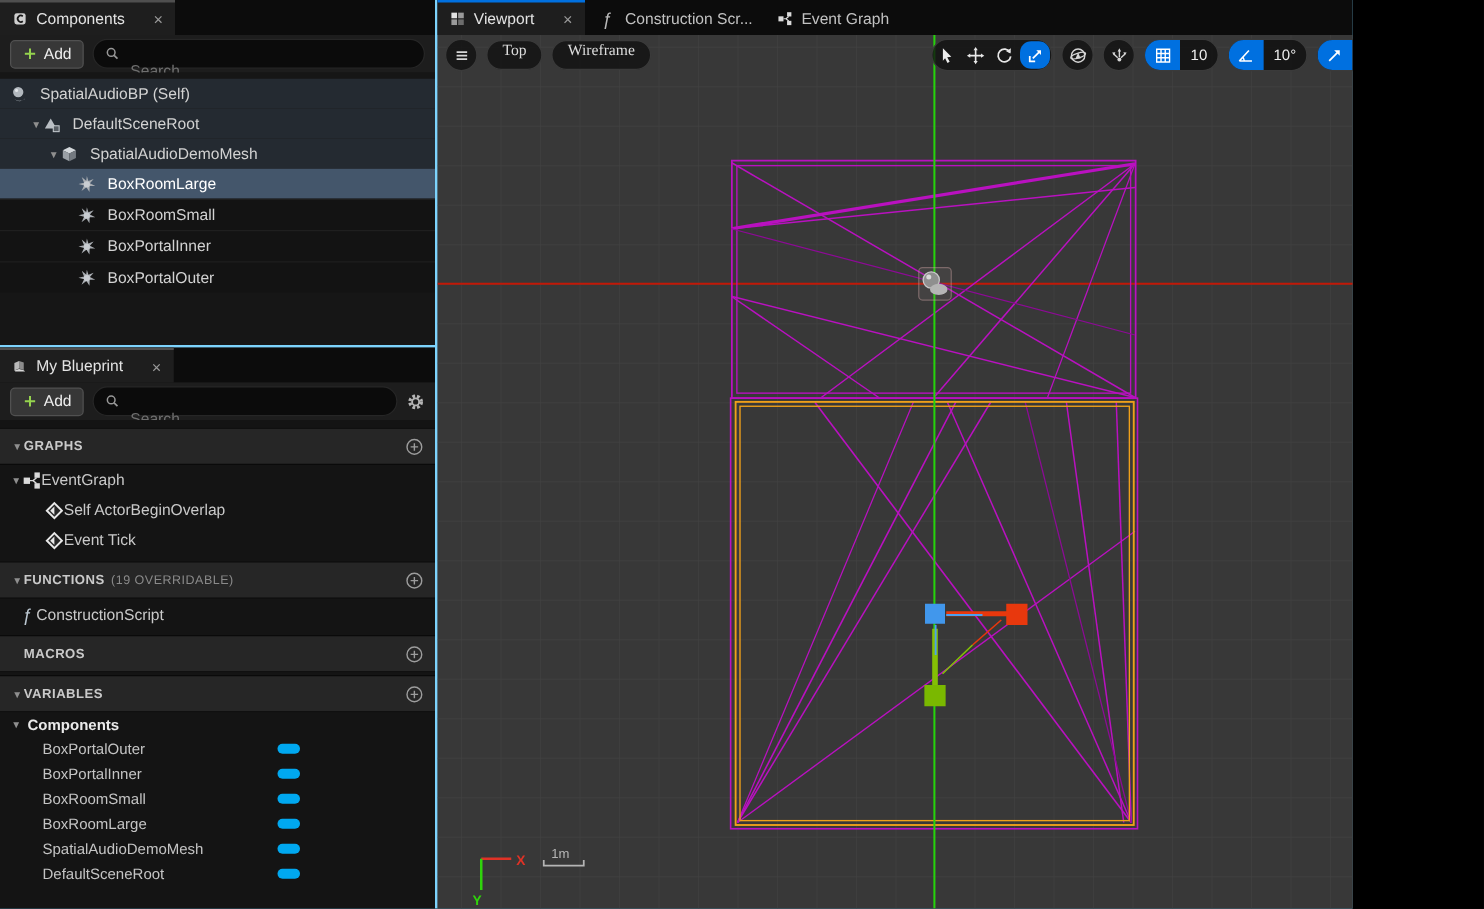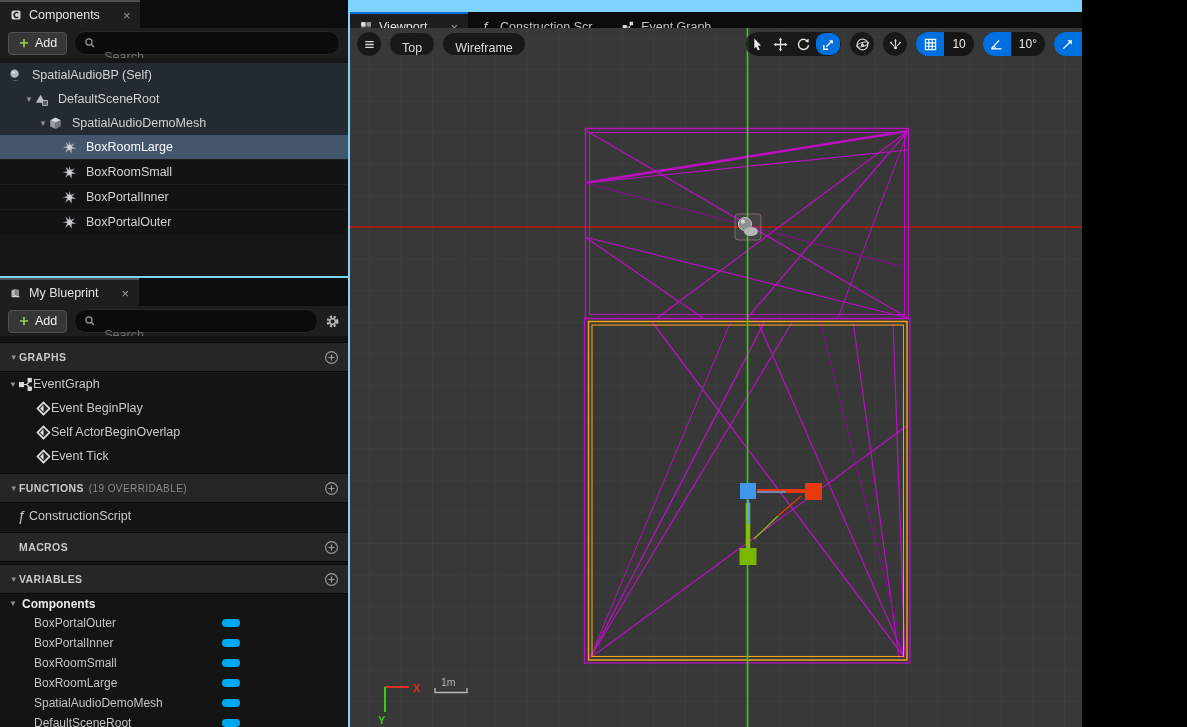--- a/index.html
+++ b/index.html
@@ -45,30 +45,30 @@
   .sect .right{margin-left:auto;display:flex;cursor:pointer;}
   .mrow{height:24px;display:flex;align-items:center;font-size:12.5px;color:#c9c9c9;cursor:pointer;}
   .mrow .lbl{}
   .vrow{height:20px;display:flex;align-items:center;position:relative;font-size:12px;color:#c4c4c4;cursor:pointer;}
   .vrow .lbl{margin-left:34px;}
   .vpill{position:absolute;left:222px;top:6px;width:18px;height:8px;border-radius:4px;background:#00a8f0;}
   .catrow{height:19px;display:flex;align-items:center;font-size:12px;font-weight:bold;color:#eaeaea;
           padding-left:8px;gap:4px;cursor:pointer;}
   .fn-glyph{font-style:italic;font-size:14px;color:#bcc8d2;width:15px;text-align:center;}
   
-  #doc-tabstrip{position:absolute;left:350px;top:12px;width:837px;height:28px;}
+  #doc-tabstrip{position:absolute;left:350px;top:0;width:837px;height:28px;}
   #viewport-pane{position:absolute;left:350px;top:28px;width:837px;height:699px;background:#383838;}
   #viewport-pane svg.canvas{position:absolute;left:0;top:0;}
   .vp-toolbar{position:absolute;left:6px;right:5px;top:3px;display:flex;justify-content:space-between;
               align-items:flex-start;pointer-events:none;}
   .vp-toolbar *{pointer-events:auto;}
   .vgroup{display:flex;gap:7px;align-items:center;}
-  .pillbtn{display:flex;align-items:flex-end;justify-content:center;height:24px;padding:0 12px;
+  .pillbtn{display:flex;align-items:flex-start;justify-content:center;height:24px;padding:0 12px;
            background:rgba(16,16,16,.78);border:1px solid #3a3a3a;border-radius:13px;color:#dcdcdc;
-           font-size:12.5px;cursor:pointer;font-family:Liberation Sans, sans-serif;}
+           font-size:12.5px;cursor:pointer;font-family:Liberation Serif, serif;}
   .roundbtn{width:26px;height:26px;padding:0;display:flex;align-items:center;justify-content:center;
             background:rgba(16,16,16,.78);border:1px solid #3a3a3a;border-radius:50%;cursor:pointer;}
   .seggroup{display:flex;align-items:stretch;height:26px;background:rgba(16,16,16,.78);
             border:1px solid #3a3a3a;border-radius:13px;overflow:hidden;box-sizing:border-box;}
   .seg{display:flex;align-items:center;justify-content:center;cursor:pointer;}
   .seg.tool{width:23px;}
   .seg.tool.active{background:#0070e0;border-radius:9px;margin:1px;width:24px;}
   .seg.icon{width:28px;}
   .seg.icon.blue{background:#0070e0;}
   .seg.val{padding:0 8px;font-size:12px;color:#ededed;background:rgba(22,22,22,.55);}
@@ -311,27 +311,20 @@
         <svg class="icn">
             <use href="#i-graph"></use>
           </svg>
         <span class="lbl">EventGraph</span>
       </div>
       <div class="mrow">
         <span class="sp" style="width:36px"></span>
         <svg class="icn">
             <use href="#i-diamond"></use>
           </svg>
-        <span class="lbl">Event BeginPlay</span>
-      </div>
-      <div class="mrow">
-        <span class="sp" style="width:36px"></span>
-        <svg class="icn">
-            <use href="#i-diamond"></use>
-          </svg>
         <span class="lbl">Self ActorBeginOverlap</span>
       </div>
       <div class="mrow">
         <span class="sp" style="width:36px"></span>
         <svg class="icn">
             <use href="#i-diamond"></use>
           </svg>
         <span class="lbl">Event Tick</span>
       </div>
       <div style="height:5px"></div>

